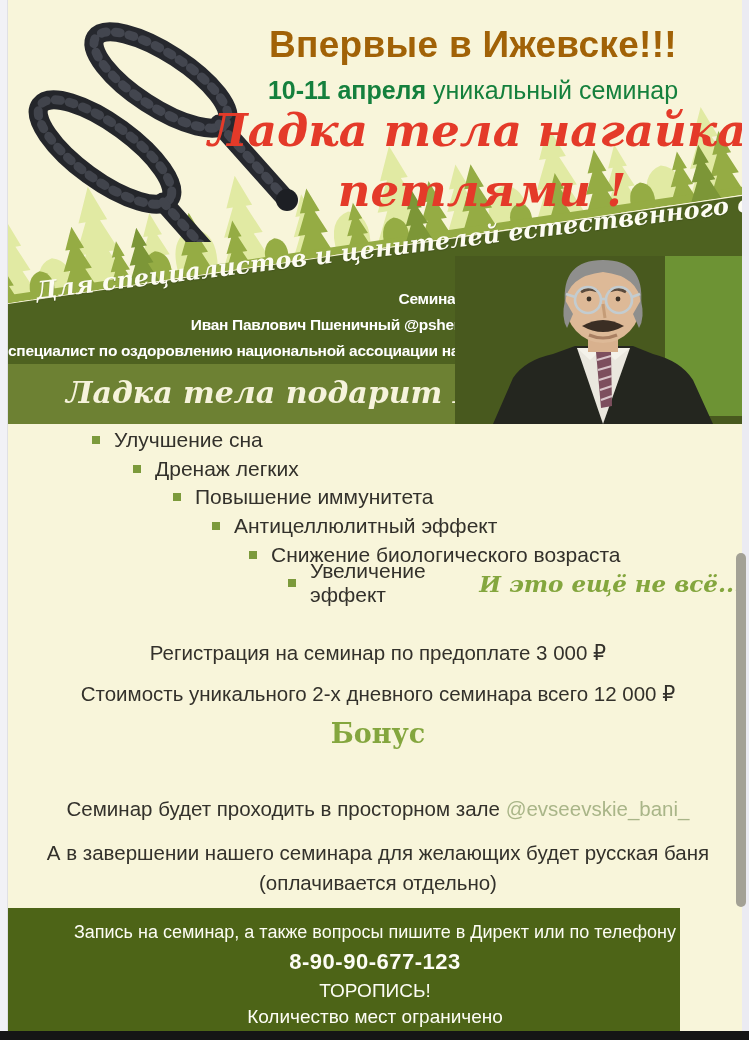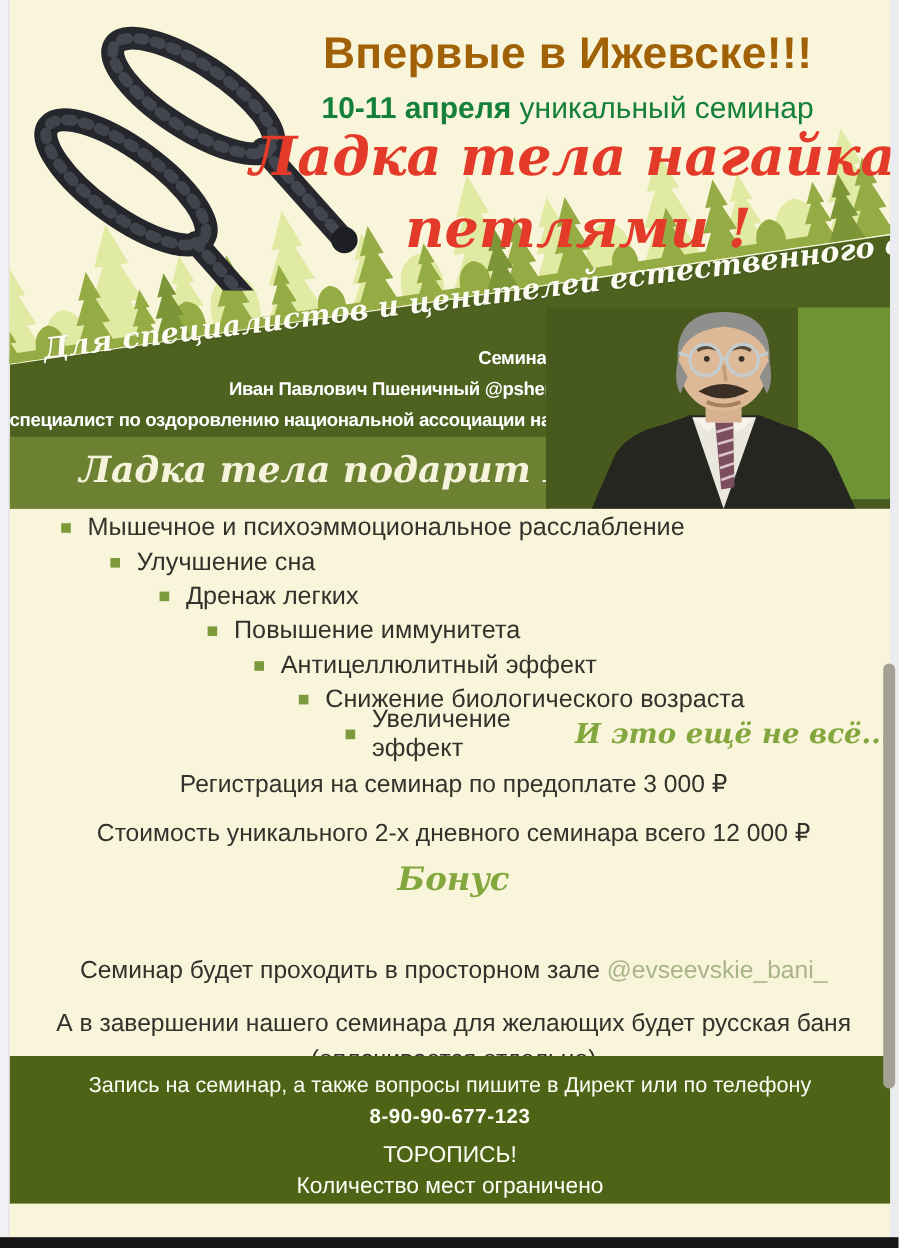--- a/index.html
+++ b/index.html
@@ -35,29 +35,29 @@
           font-size:45px;color:#e43a29;white-space:nowrap;z-index:6;}
   .red1{top:104px;} .red2{top:164px;}
   
   .benefits{position:absolute;left:0;top:426px;width:734px;}
   .benefit-row{display:flex;align-items:center;height:28.6px;font-size:21px;color:#33312b;}
   .bullet{width:8px;height:8px;background:#7c9a3b;margin-right:14px;flex:0 0 auto;}
   .teaser{margin-left:14px;font-family:"DejaVu Serif",serif;font-style:italic;font-weight:bold;
           font-size:23px;color:#84a63e;white-space:nowrap;}
   
   .cline{position:absolute;left:20px;width:700px;text-align:center;font-size:20.5px;color:#33312b;}
-  .script-green{font-family:"DejaVu Serif",serif;font-style:italic;font-weight:bold;color:#84a63e;}
+  .script-green{font-family:"DejaVu Serif",serif;font-weight:bold;color:#84a63e;}
   .bonus{top:718px;font-size:27px;}
   .handle{color:#a9b588;margin-top:16px;}
   sup.rub{font-size:15px;vertical-align:6px;}
   
-  .footer{position:absolute;left:0;top:880px;width:734px;height:123px;background:#4d6417;color:#fdfdf5;}
+  .footer{position:absolute;left:0;top:908px;width:672px;height:123px;background:#4d6417;color:#fdfdf5;}
   .fline{position:absolute;left:0;width:734px;text-align:center;}
   .f1{top:14px;font-size:18px;}
-  .f2{top:41px;font-size:17px;font-weight:bold;letter-spacing:0.5px;}
+  .f2{top:41px;font-size:22px;font-weight:bold;letter-spacing:0.5px;}
   .f3{top:72px;font-size:19px;font-weight:normal;}
   .f4{top:98px;font-size:19px;font-weight:normal;}
   
   .right-strip{position:absolute;right:0;top:0;width:7px;height:1031px;background:#ebebf2;}
   .scroll-thumb{position:absolute;left:736px;top:553px;width:10px;height:354px;background:#a3a195;border-radius:5px;}
   .bottom-bar{position:absolute;left:0;top:1031px;width:749px;height:9px;background:#151515;}
 </style>
 </head>
 <body>
 
@@ -190,24 +190,20 @@
     </div>
 
     <div class="title">Впервые в Ижевске!!!</div>
     <div class="dateline">
       <span class="b">10-11 апреля</span><span> уникальный семинар</span>
     </div>
     <div class="red-script red1">Ладка тела нагайками</div>
     <div class="red-script red2">петлями !</div>
 
     <div class="benefits">
-      <div class="benefit-row" style="margin-left:43px">
-          <span class="bullet"></span>
-          <span>Мышечное и психоэммоциональное расслабление</span>
-        </div>
       <div class="benefit-row" style="margin-left:84px">
           <span class="bullet"></span>
           <span>Улучшение сна</span>
         </div>
       <div class="benefit-row" style="margin-left:125px">
           <span class="bullet"></span>
           <span>Дренаж легких</span>
         </div>
       <div class="benefit-row" style="margin-left:165px">
           <span class="bullet"></span>

